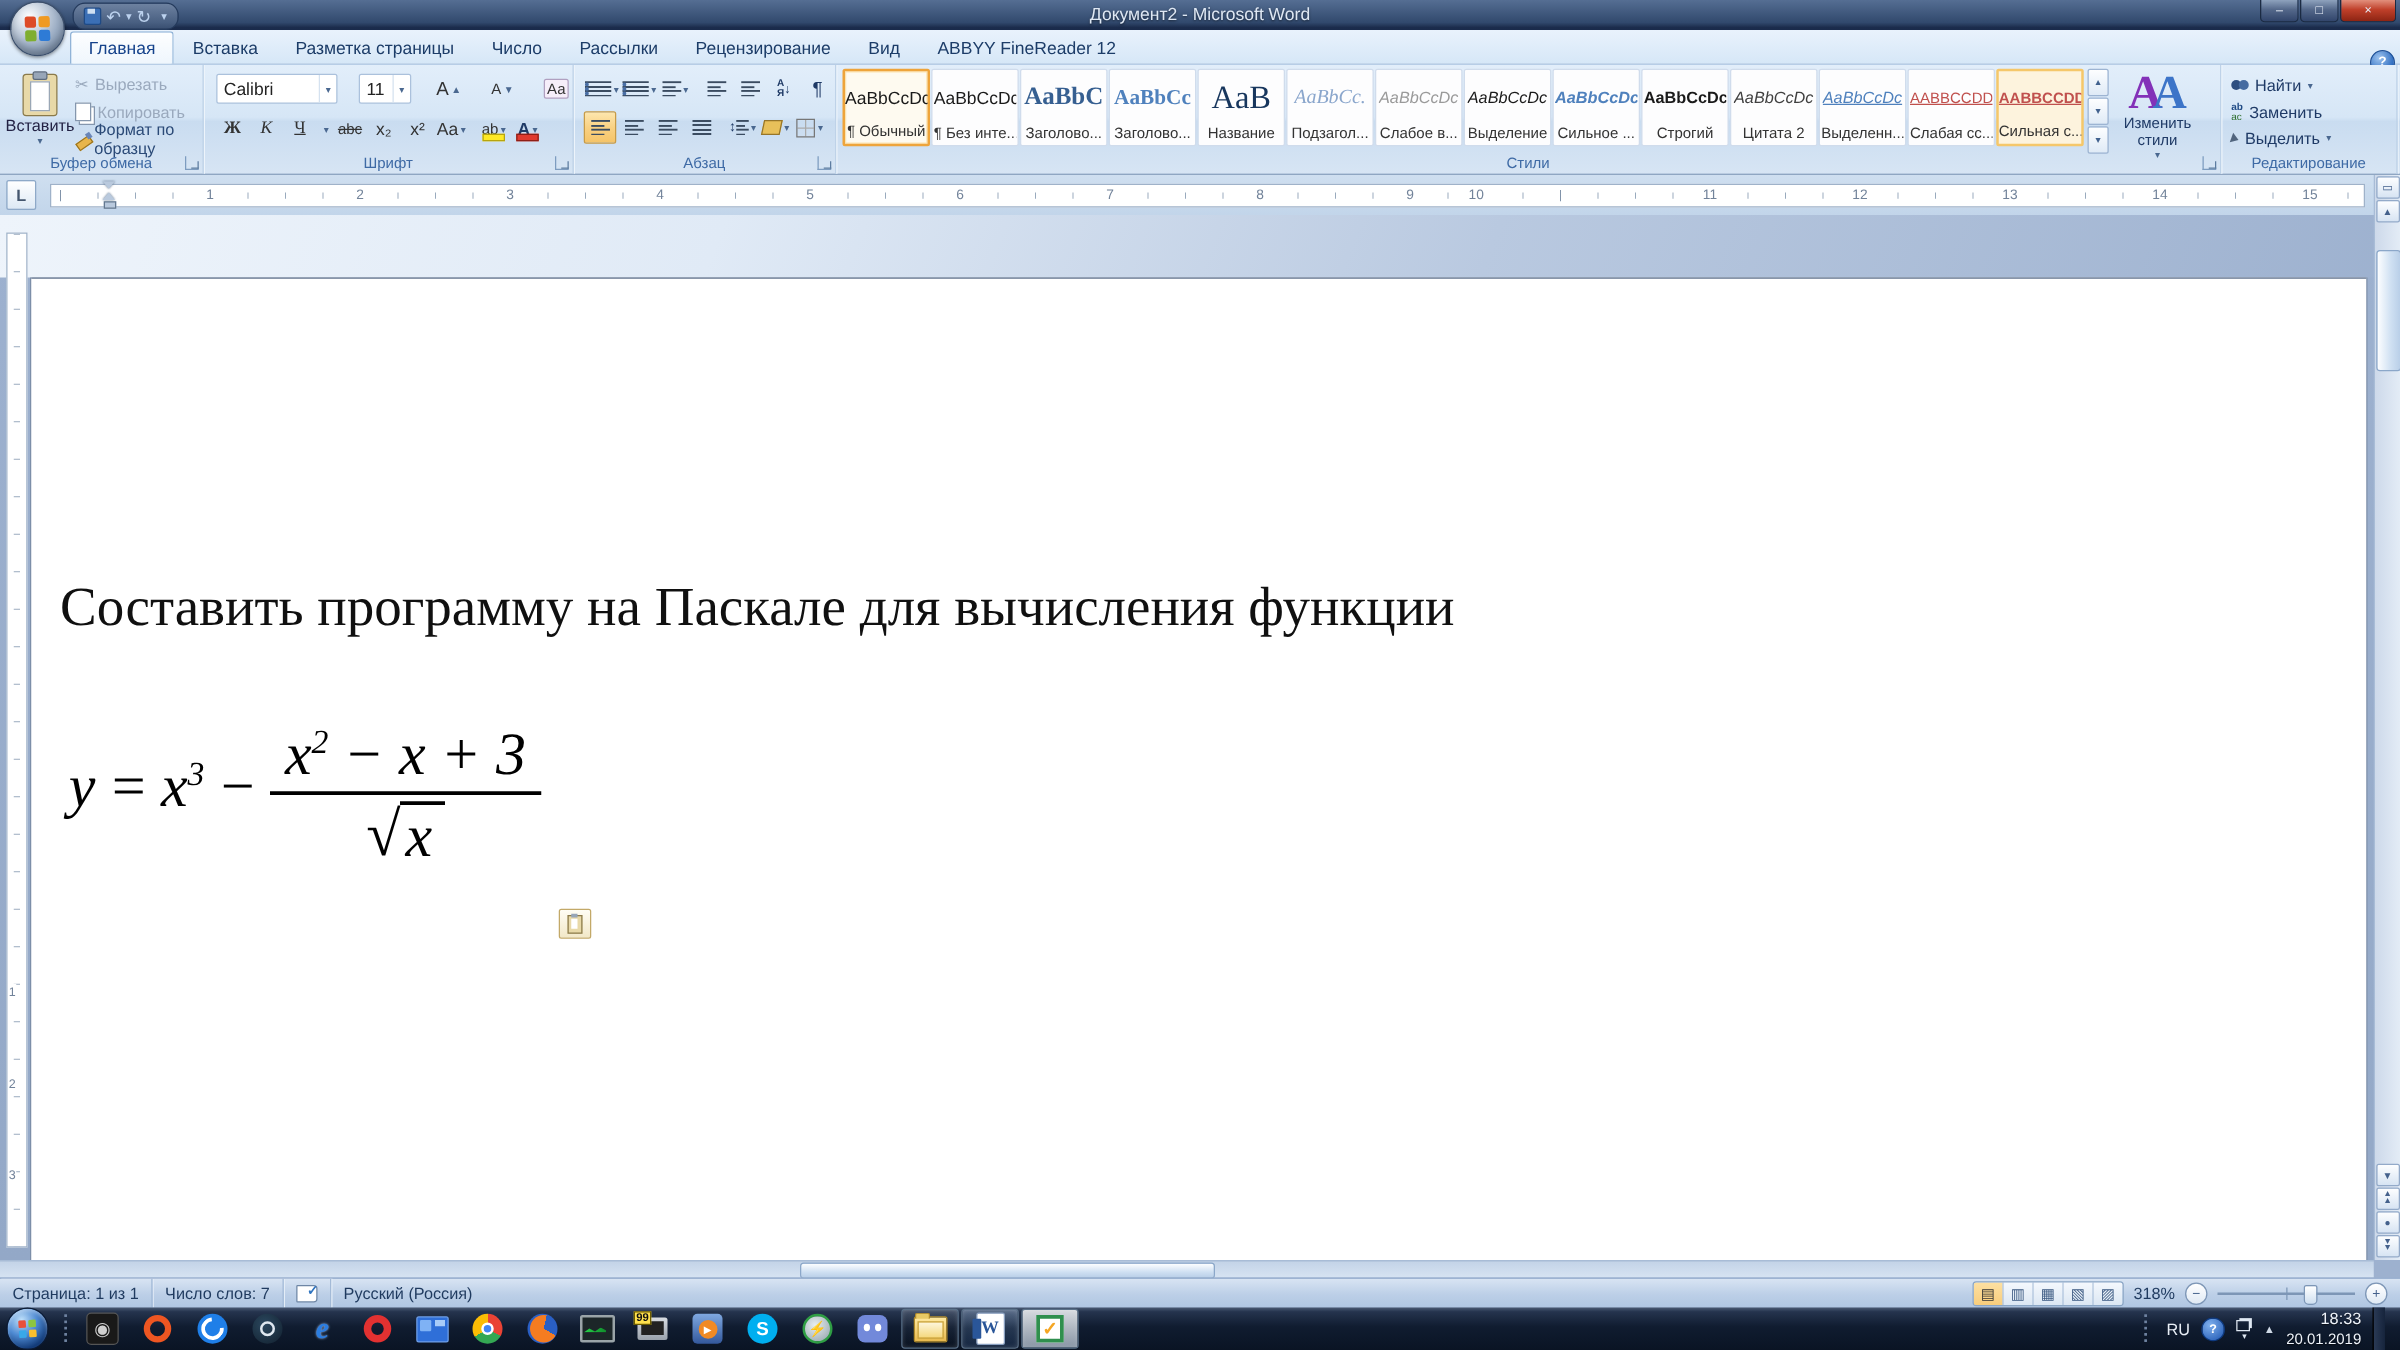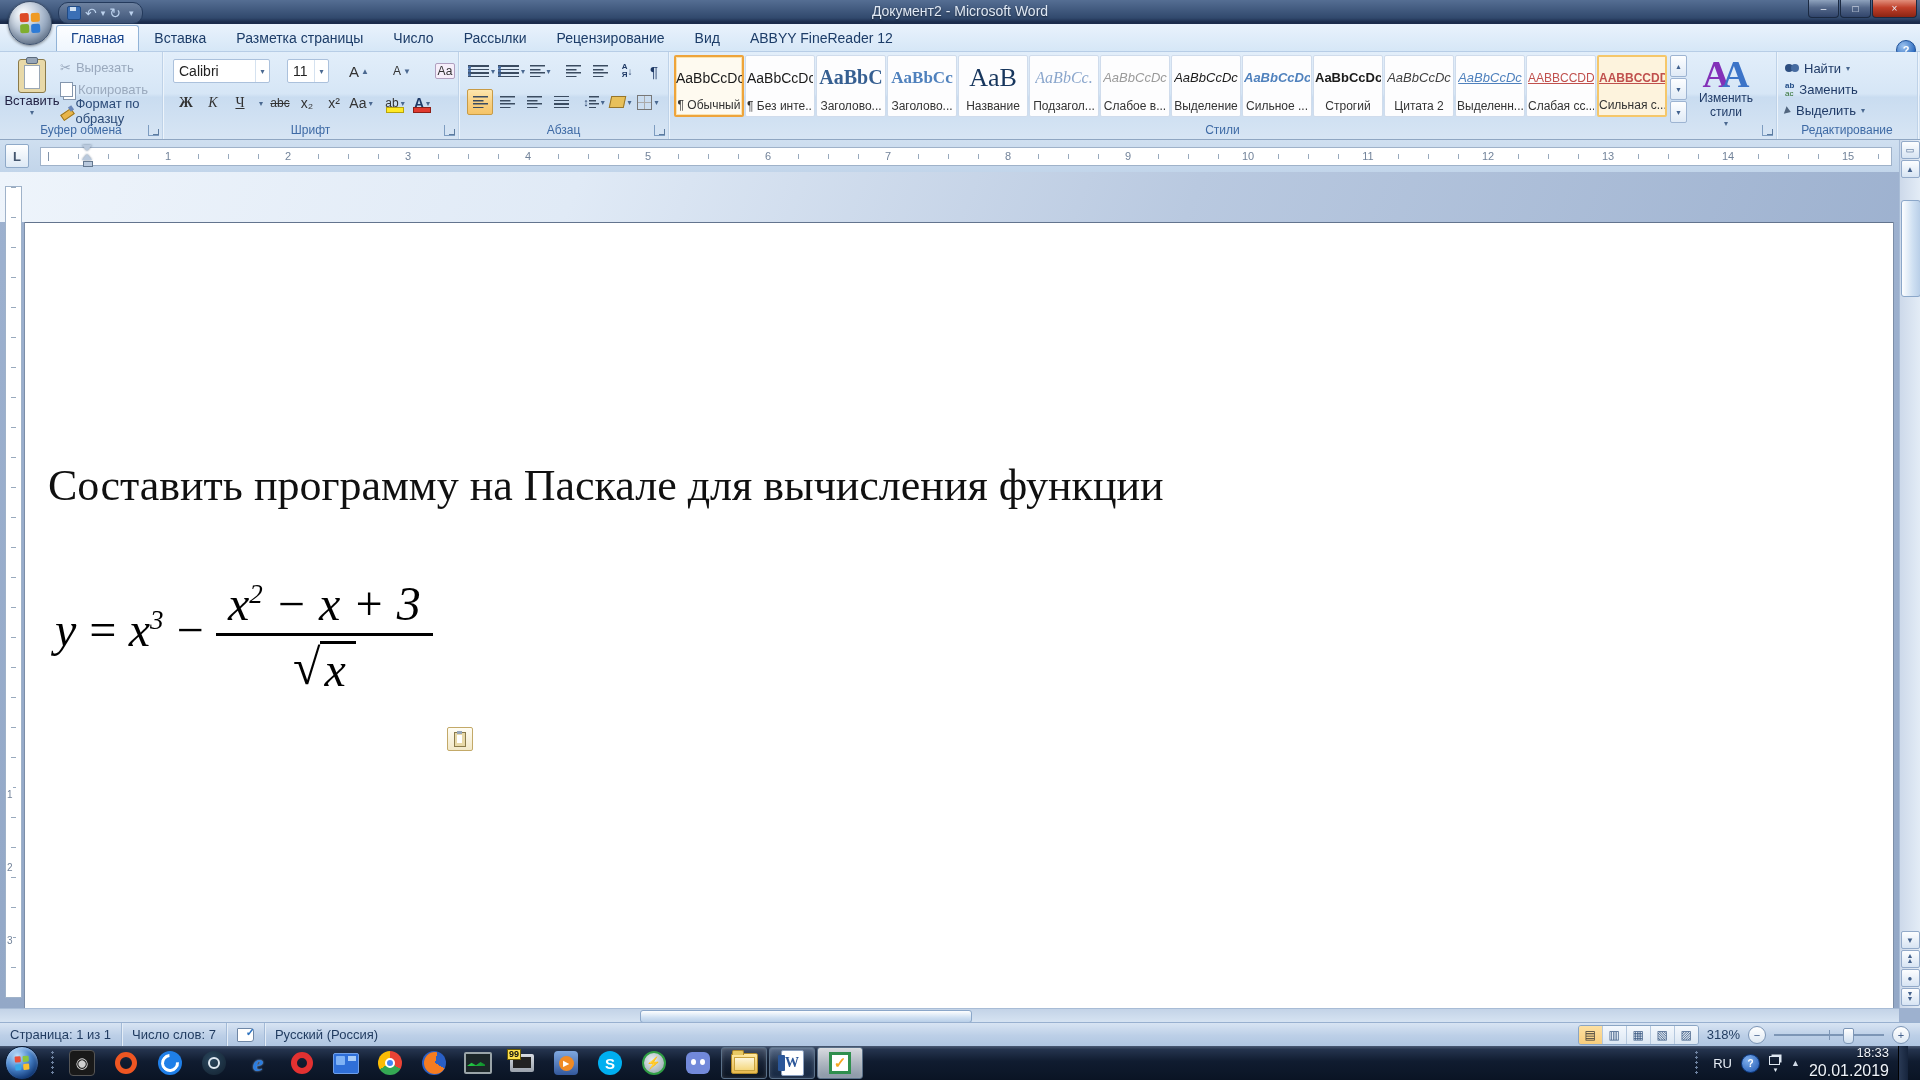--- a/index.html
+++ b/index.html
@@ -274,21 +274,21 @@
   
   #tray{margin-left:auto;display:flex;align-items:center;gap:9px;padding-right:12px;height:100%;}
   .trayup{color:#cfd9e6;font-size:9px;}
   #lang{color:#e8eef6;font-size:13px;}
   .trayhelp{width:17px;height:17px;border-radius:50%;background:radial-gradient(circle at 35% 30%,#7fb0ee,#1d55b0);
     border:1px solid #0e3a80;color:#fff;font-size:10px;font-weight:bold;display:flex;align-items:center;justify-content:center;}
   .trayrestore{display:flex;flex-direction:column;align-items:center;color:#dfe8f2;line-height:.8;}
   .trayrestore .sq{width:9px;height:7px;border:1px solid #dfe8f2;box-shadow:2px -2px 0 -0.5px #dfe8f2;margin:2px 2px 2px 0;}
   .trayrestore i{font-size:7px;font-style:normal;}
   #clock{text-align:right;color:#eef3fa;font-size:13px;line-height:1.25;text-shadow:0 1px 1px #000a;}
-  #clock .date{font-size:16px;}
+  #clock .date{font-size:12px;}
   #showdesk{width:9px;height:100%;border-left:1px solid #000;background:linear-gradient(90deg,#2a3a55,#16243c);}
 </style>
 </head>
 <body>
 
 <div id="stage">
 
   <div class="abs" id="titlebar">
     <div class="abs" id="title">Документ2 - Microsoft Word</div>
     <div class="abs" id="winbtns">
@@ -565,21 +565,21 @@
     <div id="hruler">
       <span class="rnum" style="left:127px">1</span>
       <span class="rnum" style="left:247px">2</span>
       <span class="rnum" style="left:367px">3</span>
       <span class="rnum" style="left:487px">4</span>
       <span class="rnum" style="left:607px">5</span>
       <span class="rnum" style="left:727px">6</span>
       <span class="rnum" style="left:847px">7</span>
       <span class="rnum" style="left:967px">8</span>
       <span class="rnum" style="left:1087px">9</span>
-      <span class="rnum" style="left:1207px">10</span>
+      <span class="rnum" style="left:1140px">10</span>
       <span class="rnum" style="left:1327px">11</span>
       <span class="rnum" style="left:1447px">12</span>
       <span class="rnum" style="left:1567px">13</span>
       <span class="rnum" style="left:1687px">14</span>
       <span class="rnum" style="left:1807px">15</span>
     </div>
     <div class="indent-top"></div>
     <div class="indent-bot"></div>
     <div class="indent-box"></div>
   </div>

